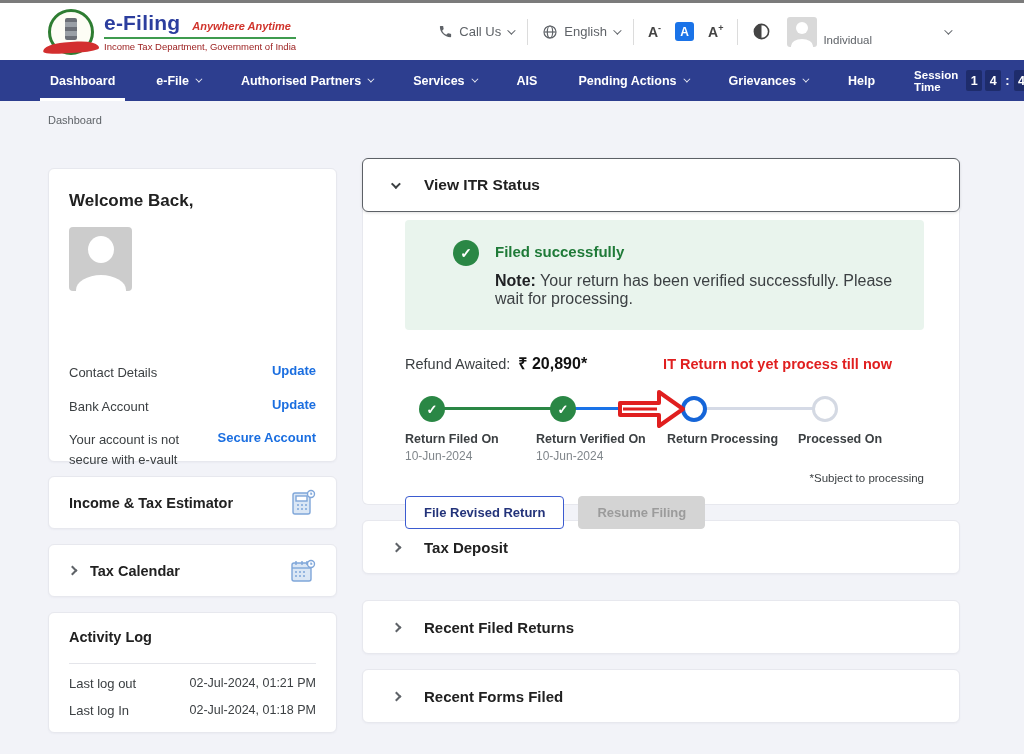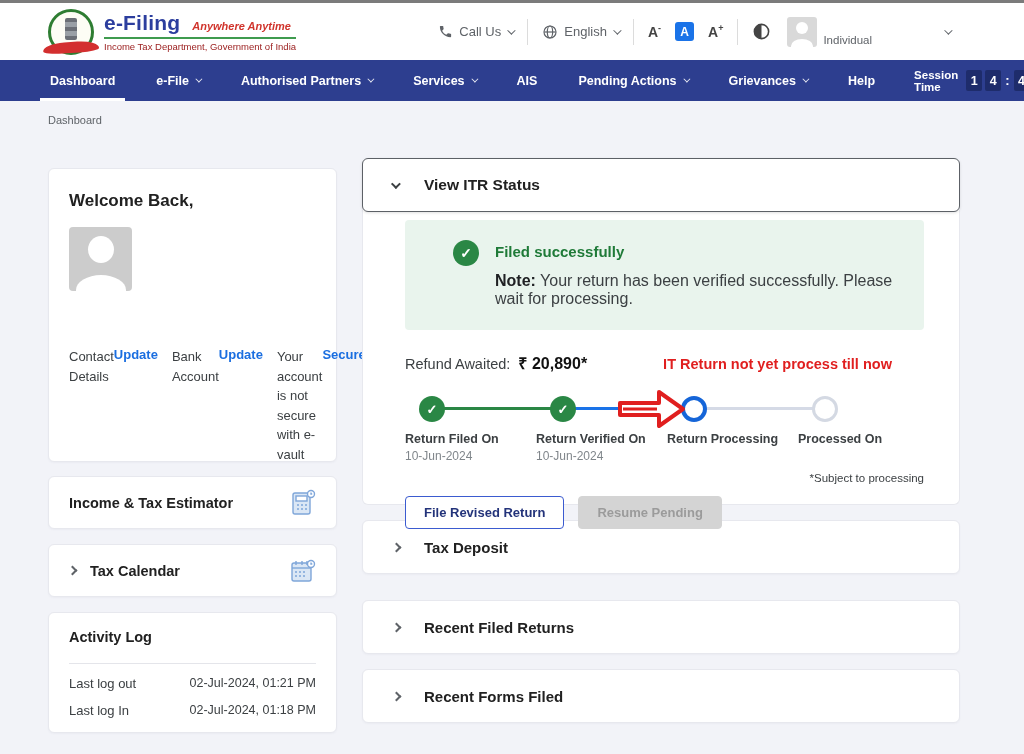--- a/index.html
+++ b/index.html
@@ -65,21 +65,21 @@
   .left-col { position:absolute; top:168px; left:48px; width:289px; }
   .right-col { position:absolute; top:158px; left:362px; width:598px; }
   .card { background:#fff; border:1px solid #e7e8ee; border-radius:6px; box-shadow:0 1px 2px rgba(40,50,90,.04); }
 
   
   .welcome-card { height:294px; padding:22px 20px; margin-bottom:14px; }
   .welcome-title { font-size:17px; font-weight:bold; color:#212121; }
   .avatar-lg { width:63px; height:64px; background:#cccccc; border-radius:4px; position:relative; overflow:hidden; margin-top:16px; }
   .avatar-lg .head { position:absolute; top:9px; left:50%; transform:translateX(-50%); width:26px; height:27px; border-radius:50%; background:#fff; }
   .avatar-lg .body { position:absolute; bottom:-14px; left:50%; transform:translateX(-50%); width:50px; height:30px; border-radius:50% 50% 0 0; background:#fff; }
-  .info-rows { margin-top:56px; display:flex; gap:14px; }
+  .info-rows { margin-top:72px; display:flex; flex-direction:column; gap:14px; }
   .info-row { display:flex; justify-content:space-between; align-items:flex-start; }
   .info-label { font-size:13px; color:#3c4043; line-height:1.5; max-width:150px; }
   .info-link { font-size:13px; font-weight:bold; color:#1a6ee0; cursor:pointer; white-space:nowrap; }
 
   
   .mini-card { height:53px; display:flex; align-items:center; padding:0 20px; margin-bottom:15px; }
   .mini-title { font-size:14.5px; font-weight:bold; color:#212121; }
   .mini-card .chev { width:7px; height:7px; border-width:2px; color:#5f6368; margin-right:14px; }
   .mini-icon { margin-left:auto; }
 
@@ -347,21 +347,21 @@
         <span class="tl-label" style="left:262px;">Return Processing</span>
         <span class="tl-label" style="left:393px;">Processed On</span>
         <span class="tl-date" style="left:0px;">10-Jun-2024</span>
         <span class="tl-date" style="left:131px;">10-Jun-2024</span>
       </div>
 
       <div class="footnote">*Subject to processing</div>
 
       <div class="btn-row">
         <button class="btn-outline">File Revised Return</button>
-        <button class="btn-disabled" disabled="">Resume Pending</button>
+        <button class="btn-disabled" disabled="">Resume Filing</button>
       </div>
     </div>
 
     <div class="card accordion">
       <span class="chev chev-right"></span>
       <span class="accordion-title">Tax Deposit</span>
     </div>
     <div class="card accordion" style="margin-top:26px;">
       <span class="chev chev-right"></span>
       <span class="accordion-title">Recent Filed Returns</span>

